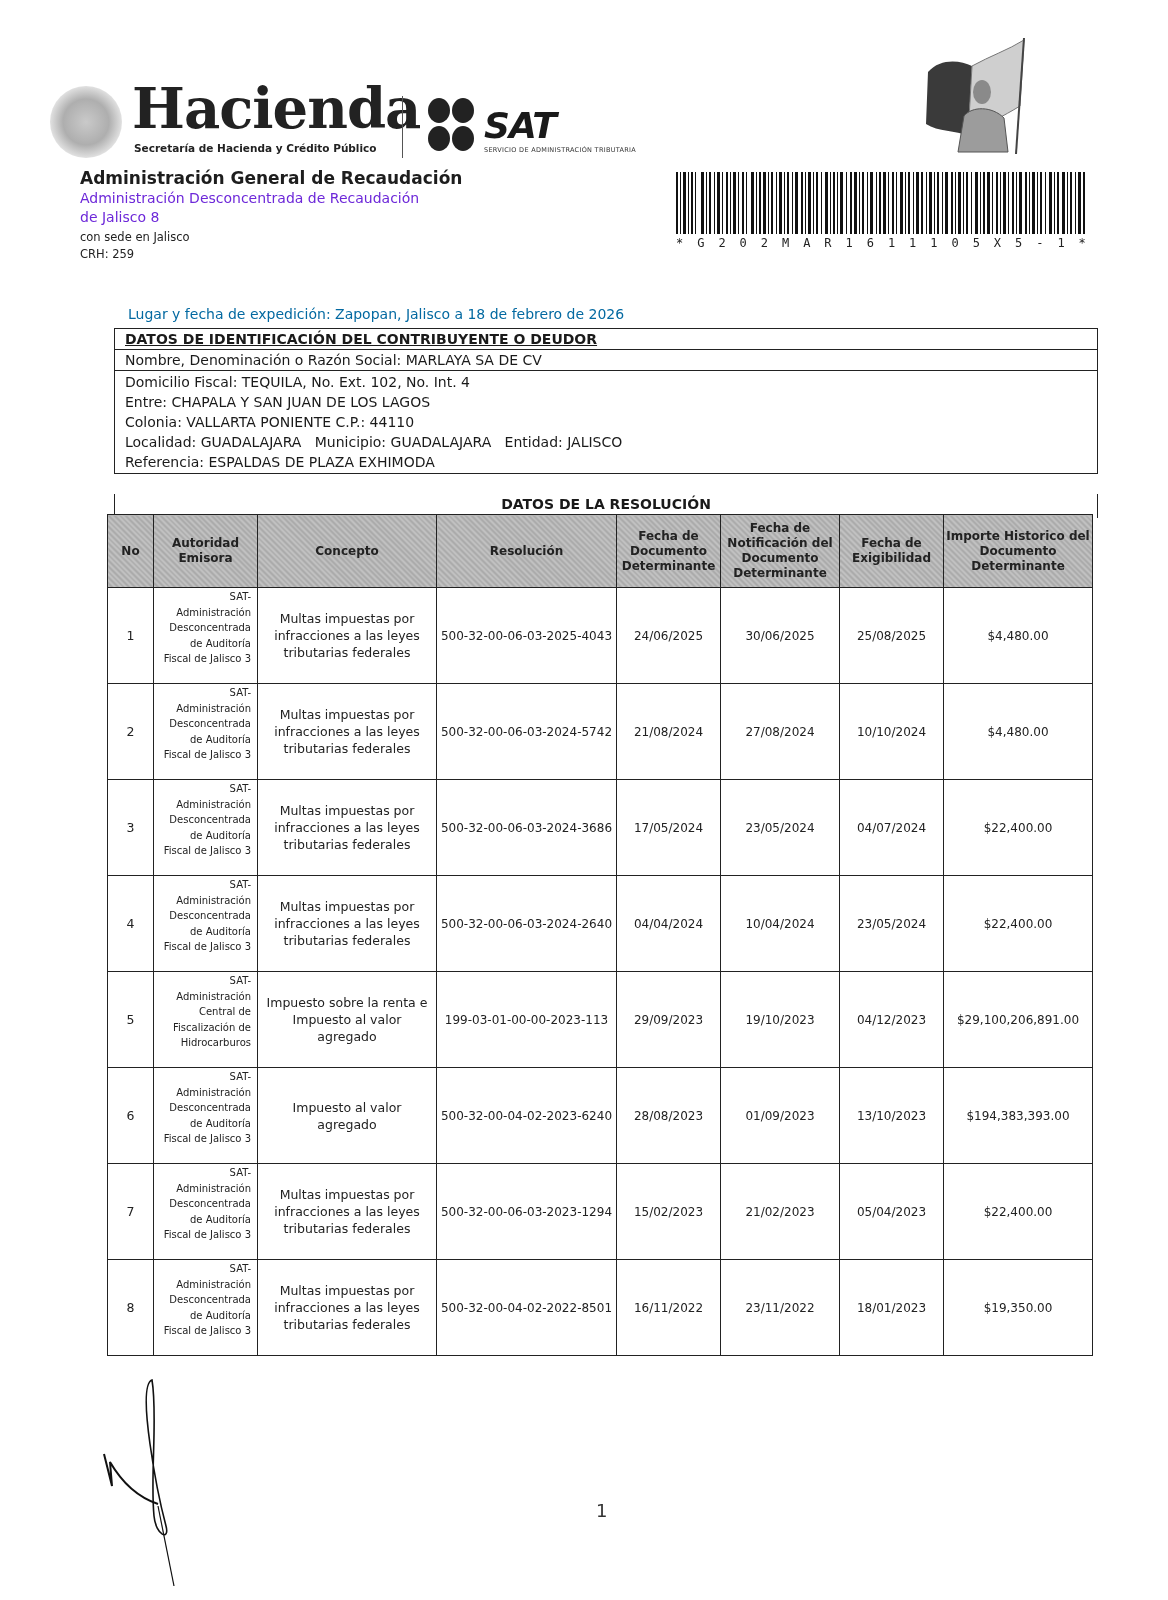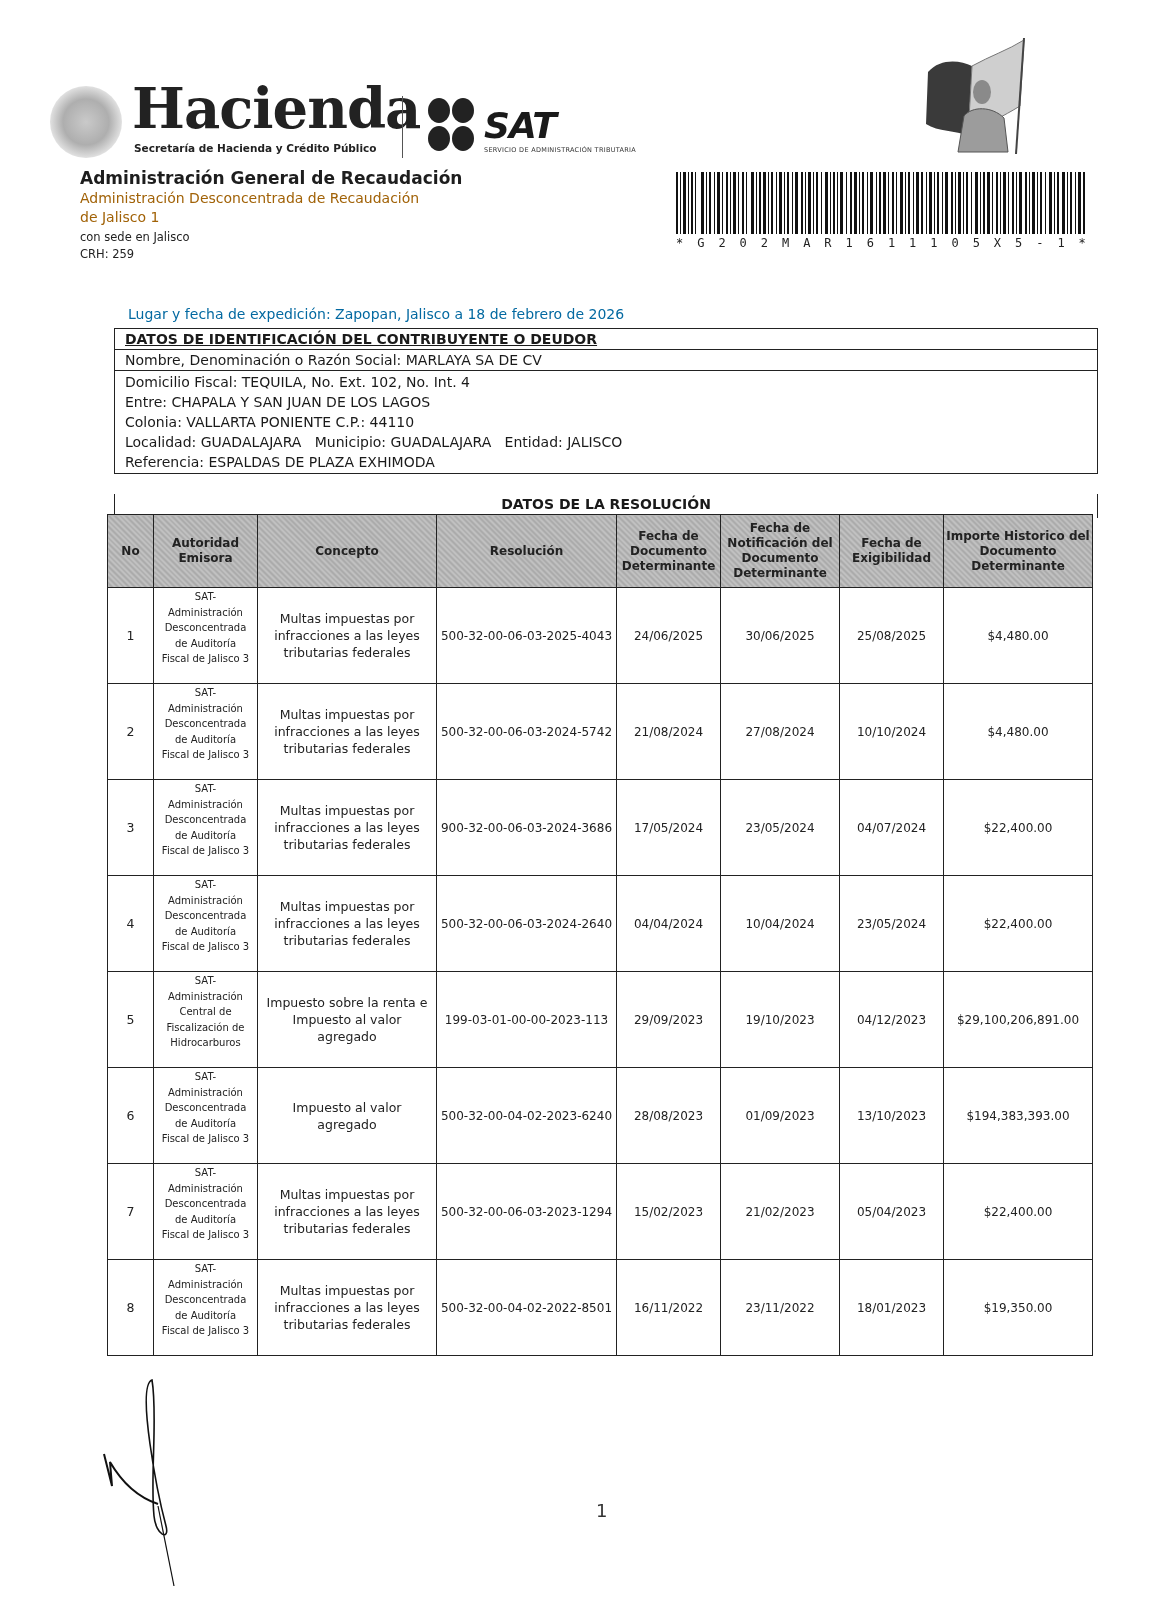--- a/index.html
+++ b/index.html
@@ -18,21 +18,21 @@
   .sat-dots { left: 428px; top: 98px; width: 48px; height: 56px; }
   .sat-dots span { position: absolute; width: 22px; height: 25px; border-radius: 50%; background: #222; }
   .sat-word { left: 484px; top: 108px; font-family: "DejaVu Sans", sans-serif; font-weight: bold;
               font-size: 36px; font-style: italic; letter-spacing: -1px; color: #1a1a1a; line-height: 1; }
   .sat-sub { left: 484px; top: 146px; font-size: 6.5px; letter-spacing: .3px; color: #333; }
 
   .flag-art { left: 920px; top: 36px; width: 110px; height: 118px; }
 
   
   .agency-title { left: 80px; top: 168px; font-size: 17px; font-weight: bold; color: #1d1d1d; }
-  .agency-line { left: 80px; font-size: 14px; color: #a16207; }
+  .agency-line { left: 80px; font-size: 14px; color: #6d28d9; }
   .agency-small { left: 80px; font-size: 11.5px; color: #222; }
 
   
   .barcode { left: 676px; top: 172px; width: 410px; height: 62px; }
   .barcode-text { left: 676px; top: 236px; width: 410px; font-family: "DejaVu Sans Mono", monospace;
                   font-size: 12px; display: flex; justify-content: space-between; color: #222; }
 
   
   .issue { left: 128px; top: 306px; font-size: 14px; color: #0369a1; }
 
@@ -45,21 +45,21 @@
 
   
   .res-title { left: 114px; top: 494px; width: 984px; text-align: center; font-size: 14px; font-weight: bold;
                border-left: 1.5px solid #222; border-right: 1.5px solid #222; box-sizing: border-box; height: 24px; line-height: 20px;}
   table.res { position: absolute; left: 107px; top: 514px; width: 985px; border-collapse: collapse; table-layout: fixed; }
   table.res th, table.res td { border: 1.5px solid #222; text-align: center; vertical-align: middle; }
   table.res th { background: #b5b5b5;
                  background-image: repeating-linear-gradient(45deg, rgba(255,255,255,.18) 0 2px, rgba(0,0,0,.06) 2px 4px);
                  font-size: 12px; font-weight: bold; height: 72px; line-height: 15px; padding: 0 2px; color: #222; }
   table.res td { height: 93px; font-size: 12px; color: #222; padding: 0 3px; }
-  table.res td.auth { text-align: center; font-size: 10px; line-height: 15.5px; vertical-align: top; padding: 1px 6px; }
+  table.res td.auth { text-align: right; font-size: 10px; line-height: 15.5px; vertical-align: top; padding: 1px 6px; }
   table.res td.concept { font-size: 12.5px; line-height: 17px; }
   table.res td.no { font-size: 12.5px; }
 
   
   .signature { left: 96px; top: 1376px; width: 120px; height: 220px; }
   .page-num { left: 596px; top: 1500px; font-size: 18px; color: #333; }
 </style>
 </head>
 <body>
 
@@ -79,21 +79,21 @@
 <svg class="abs flag-art" viewBox="0 0 110 118">
   <path d="M8 36 C20 22, 40 24, 52 30 L48 100 C36 94, 18 96, 6 88 Z" fill="#3a3a3a"></path>
   <path d="M52 30 C70 20, 88 14, 104 4 L100 70 C84 80, 66 88, 48 100 Z" fill="#cfcfcf" stroke="#777" stroke-width="1"></path>
   <path d="M104 2 L96 118" stroke="#444" stroke-width="2"></path>
   <ellipse cx="62" cy="56" rx="9" ry="12" fill="#8a8a8a"></ellipse>
   <path d="M44 80 C52 70, 72 70, 84 82 L88 116 L38 116 Z" fill="#9c9c9c" stroke="#555" stroke-width="1"></path>
 </svg>
 
 <div class="abs agency-title">Administración General de Recaudación</div>
 <div class="abs agency-line" style="top:190px">Administración Desconcentrada de Recaudación</div>
-<div class="abs agency-line" style="top:209px">de Jalisco 1</div>
+<div class="abs agency-line" style="top:209px">de Jalisco 8</div>
 <div class="abs agency-small" style="top:230px">con sede en Jalisco</div>
 <div class="abs agency-small" style="top:247px">CRH: 259</div>
 
 <svg class="abs barcode" viewBox="0 0 410 62" preserveAspectRatio="none">
   <g fill="#111">
     <rect x="0" y="0" width="2" height="62"></rect>
       <rect x="4" y="0" width="1" height="62"></rect>
       <rect x="7" y="0" width="3" height="62"></rect>
       <rect x="12" y="0" width="1" height="62"></rect>
       <rect x="15" y="0" width="2" height="62"></rect>
@@ -293,21 +293,21 @@
   <tr>
     <td class="no"><span>3</span></td>
     <td class="auth">
       <div>SAT-</div>
           <div>Administración</div>
           <div>Desconcentrada</div>
           <div>de Auditoría</div>
           <div>Fiscal de Jalisco 3</div>
     </td>
     <td class="concept"><span>Multas impuestas por infracciones a las leyes tributarias federales</span></td>
-    <td><span>900-32-00-06-03-2024-3686</span></td>
+    <td><span>500-32-00-06-03-2024-3686</span></td>
     <td><span>17/05/2024</span></td>
     <td><span>23/05/2024</span></td>
     <td><span>04/07/2024</span></td>
     <td><span>$22,400.00</span></td>
   </tr>
 
   <tr>
     <td class="no"><span>4</span></td>
     <td class="auth">
       <div>SAT-</div>

